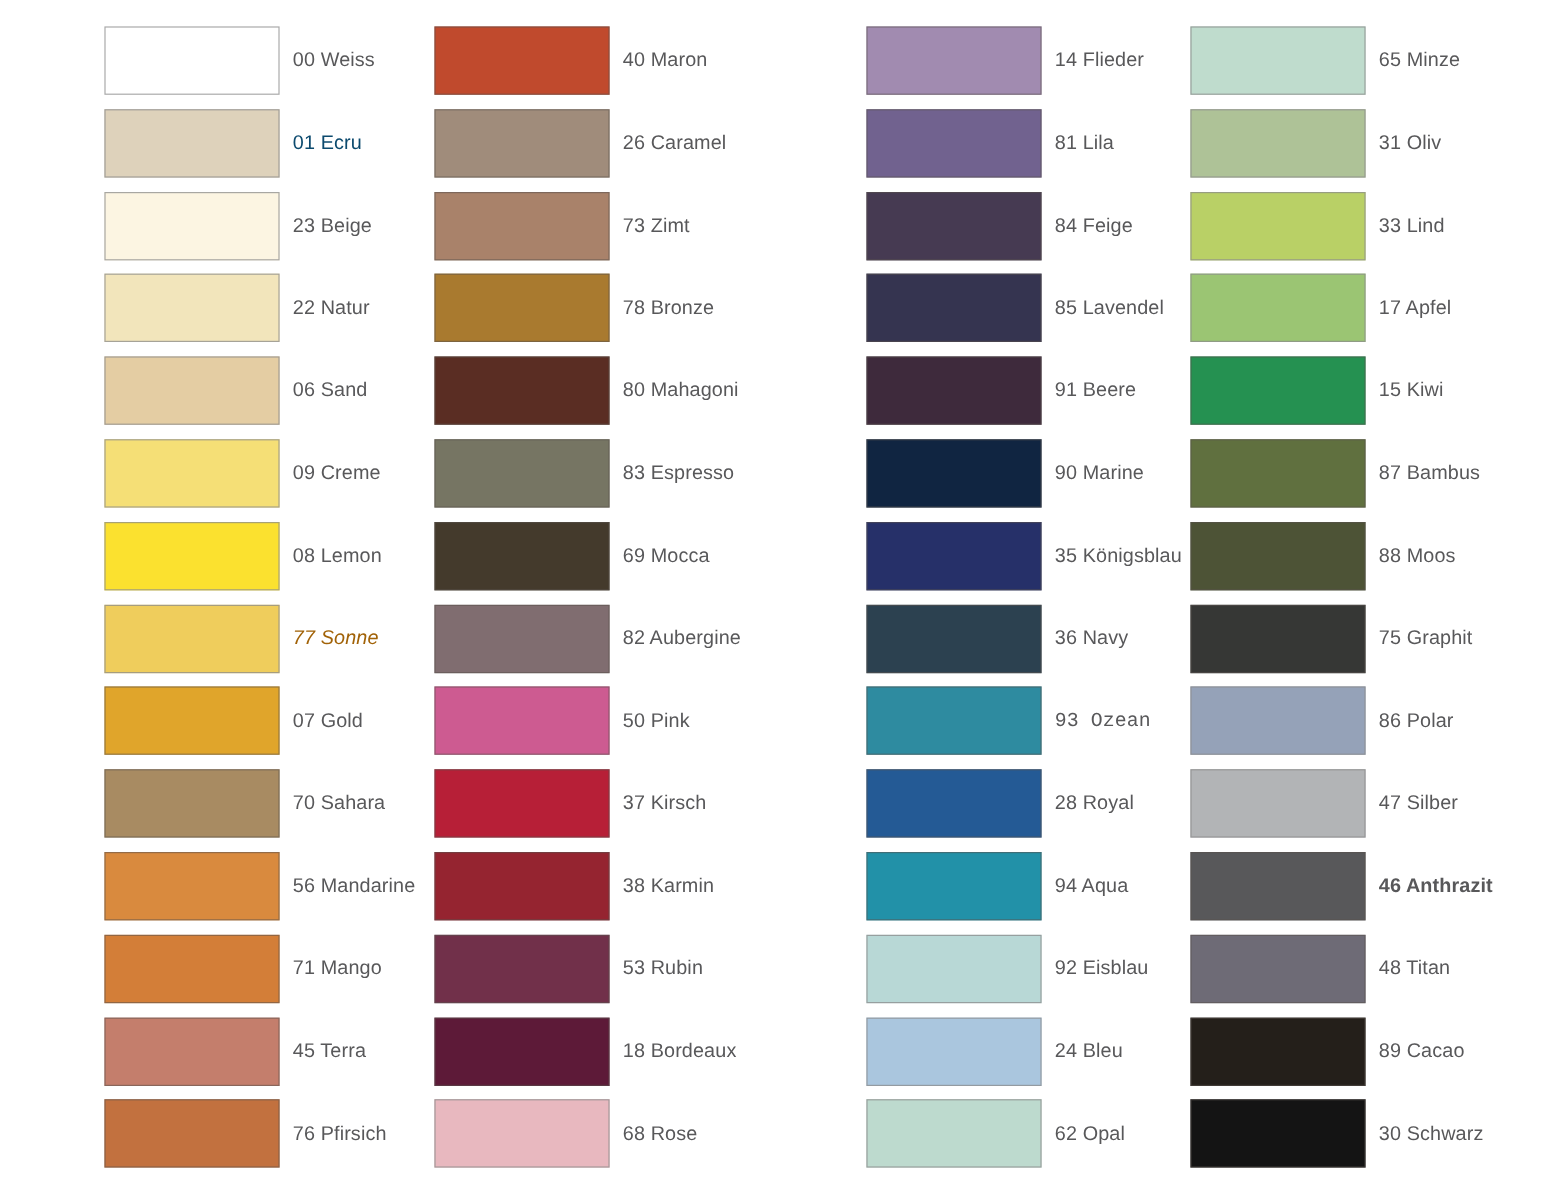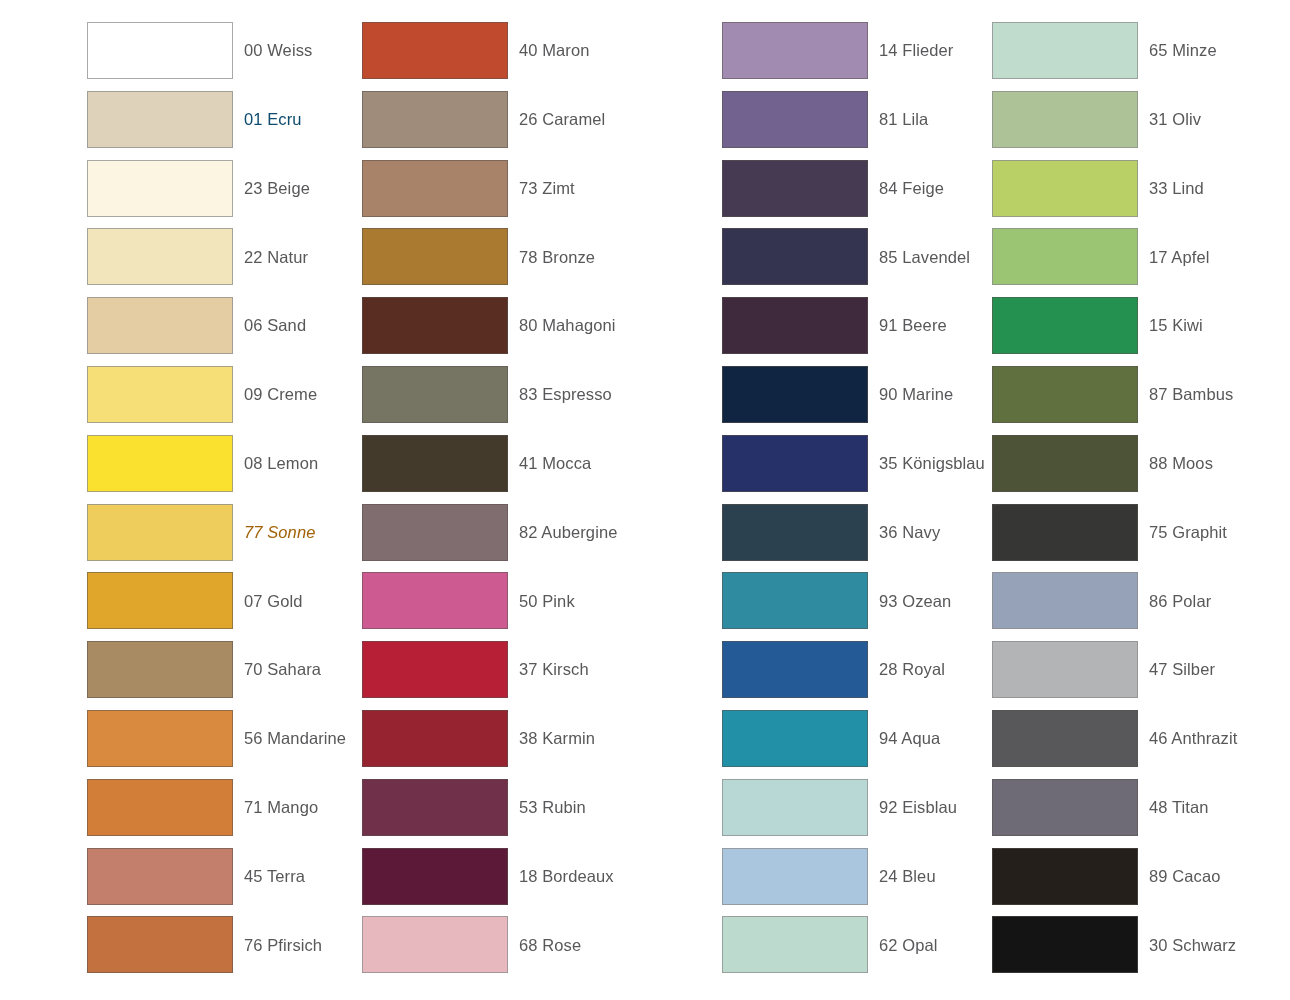--- a/index.html
+++ b/index.html
@@ -144,21 +144,21 @@
       <div class="swatch-row">
         <div class="swatch-chip" style="background-color: rgb(90, 45, 35);"></div>
         <div class="swatch-label" style="color: rgb(88, 88, 90);">80 Mahagoni</div>
       </div>
       <div class="swatch-row">
         <div class="swatch-chip" style="background-color: rgb(118, 117, 99);"></div>
         <div class="swatch-label" style="color: rgb(88, 88, 90);">83 Espresso</div>
       </div>
       <div class="swatch-row">
         <div class="swatch-chip" style="background-color: rgb(68, 58, 44);"></div>
-        <div class="swatch-label" style="color: rgb(88, 88, 90);">41 Mocca</div>
+        <div class="swatch-label" style="color: rgb(88, 88, 90);">69 Mocca</div>
       </div>
       <div class="swatch-row">
         <div class="swatch-chip" style="background-color: rgb(128, 109, 112);"></div>
         <div class="swatch-label" style="color: rgb(88, 88, 90);">82 Aubergine</div>
       </div>
       <div class="swatch-row">
         <div class="swatch-chip" style="background-color: rgb(205, 91, 145);"></div>
         <div class="swatch-label" style="color: rgb(88, 88, 90);">50 Pink</div>
       </div>
       <div class="swatch-row">
@@ -210,21 +210,21 @@
       <div class="swatch-row">
         <div class="swatch-chip" style="background-color: rgb(38, 48, 105);"></div>
         <div class="swatch-label" style="color: rgb(88, 88, 90);">35 Königsblau</div>
       </div>
       <div class="swatch-row">
         <div class="swatch-chip" style="background-color: rgb(44, 65, 80);"></div>
         <div class="swatch-label" style="color: rgb(88, 88, 90);">36 Navy</div>
       </div>
       <div class="swatch-row">
         <div class="swatch-chip" style="background-color: rgb(46, 139, 160);"></div>
-        <div class="swatch-label" style="color: rgb(88, 88, 90);">93 Ozean</div>
+        <div class="swatch-label" style="color: rgb(88, 88, 90); font-family: Liberation Mono, monospace;">93 Ozean</div>
       </div>
       <div class="swatch-row">
         <div class="swatch-chip" style="background-color: rgb(36, 90, 149);"></div>
         <div class="swatch-label" style="color: rgb(88, 88, 90);">28 Royal</div>
       </div>
       <div class="swatch-row">
         <div class="swatch-chip" style="background-color: rgb(34, 145, 168);"></div>
         <div class="swatch-label" style="color: rgb(88, 88, 90);">94 Aqua</div>
       </div>
       <div class="swatch-row">
@@ -276,21 +276,21 @@
       <div class="swatch-row">
         <div class="swatch-chip light-chip" style="background-color: rgb(149, 162, 184);"></div>
         <div class="swatch-label" style="color: rgb(88, 88, 90);">86 Polar</div>
       </div>
       <div class="swatch-row">
         <div class="swatch-chip light-chip" style="background-color: rgb(178, 180, 182);"></div>
         <div class="swatch-label" style="color: rgb(88, 88, 90);">47 Silber</div>
       </div>
       <div class="swatch-row">
         <div class="swatch-chip" style="background-color: rgb(88, 88, 90);"></div>
-        <div class="swatch-label" style="color: rgb(88, 88, 90);">46 Anthrazit</div>
+        <div class="swatch-label" style="color: rgb(88, 88, 90); font-weight: bold;">46 Anthrazit</div>
       </div>
       <div class="swatch-row">
         <div class="swatch-chip" style="background-color: rgb(110, 107, 118);"></div>
         <div class="swatch-label" style="color: rgb(88, 88, 90);">48 Titan</div>
       </div>
       <div class="swatch-row">
         <div class="swatch-chip" style="background-color: rgb(36, 31, 26);"></div>
         <div class="swatch-label" style="color: rgb(88, 88, 90);">89 Cacao</div>
       </div>
       <div class="swatch-row">

